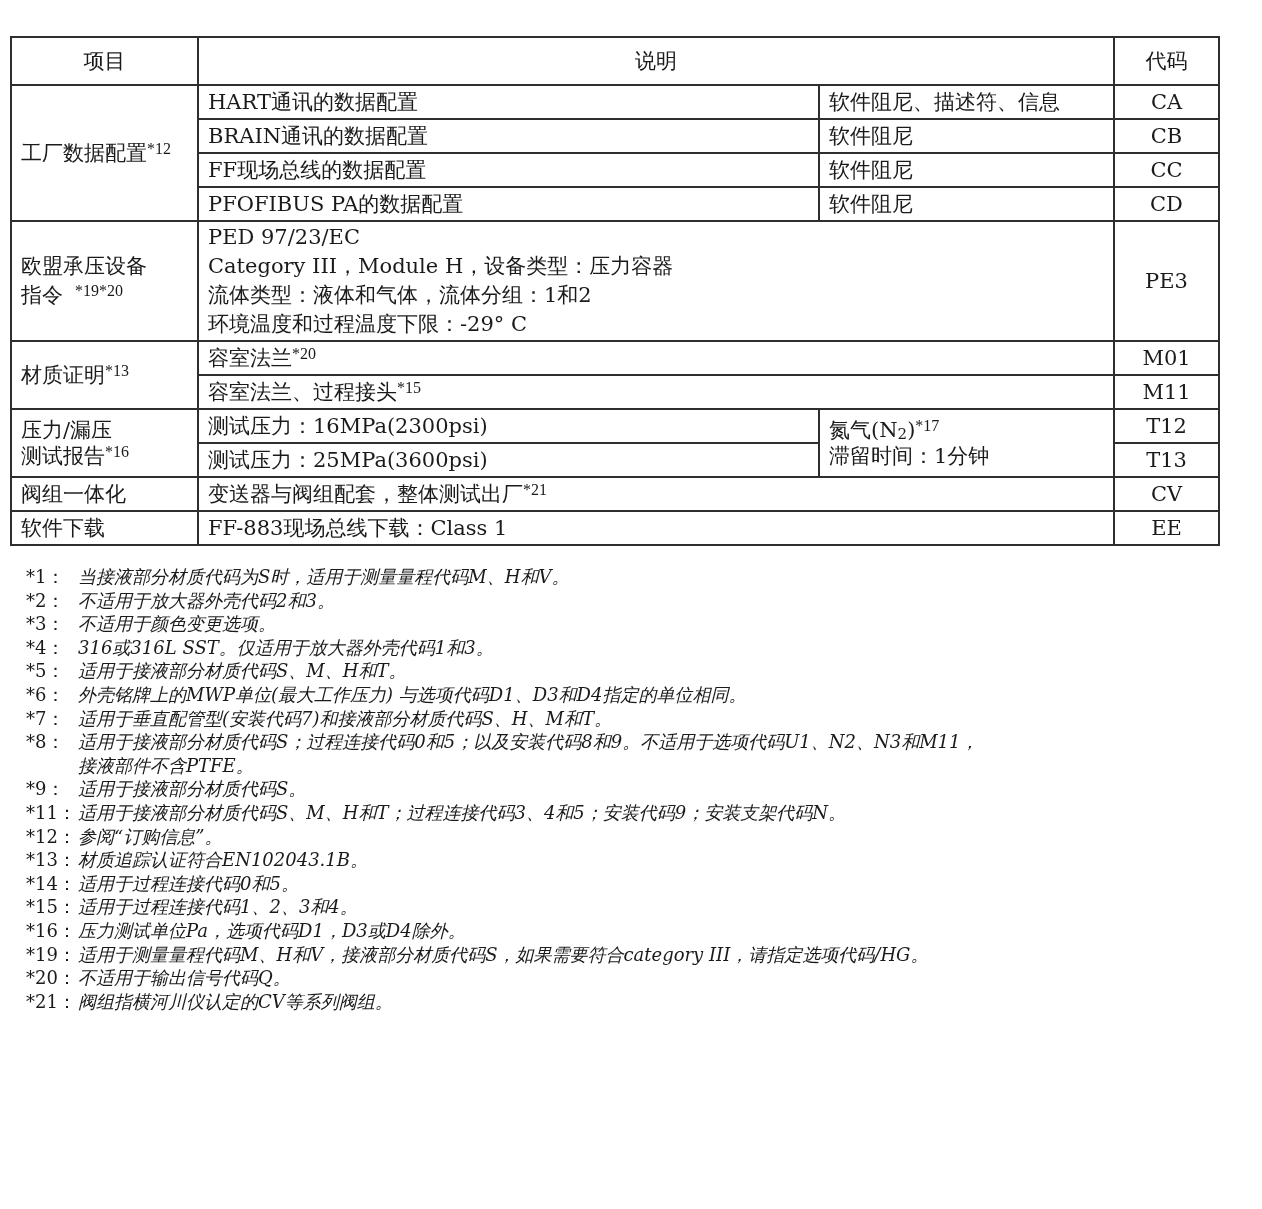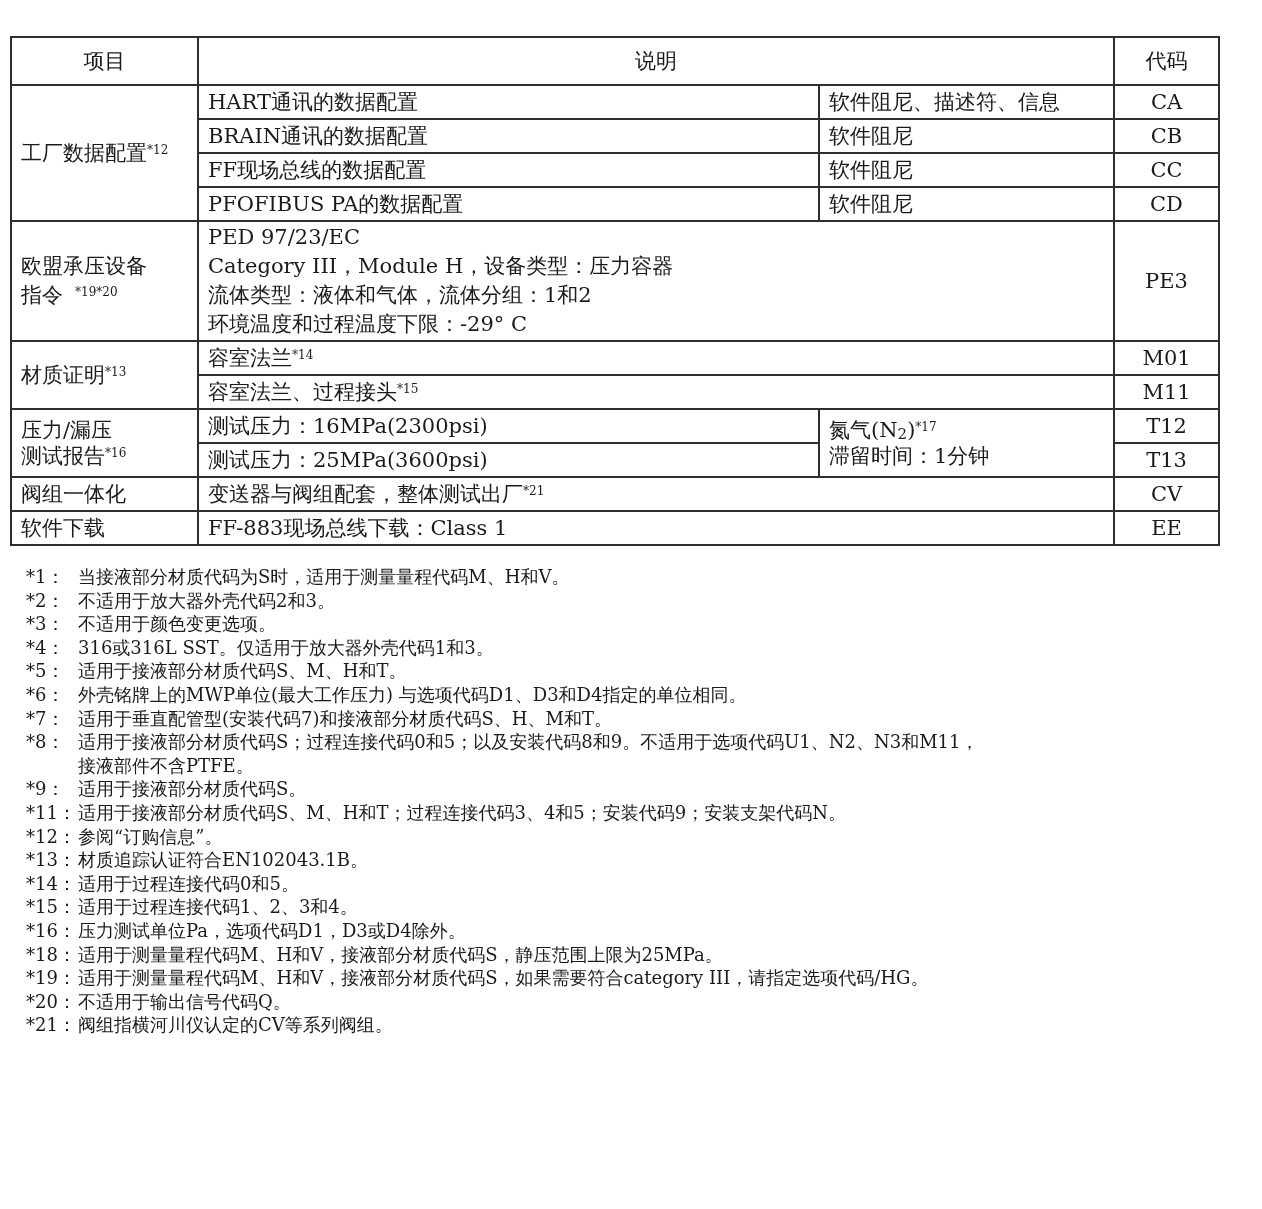--- a/index.html
+++ b/index.html
@@ -22,32 +22,32 @@
     padding:1px 9px;
     vertical-align:middle;
     overflow:hidden;
     white-space:nowrap;
   }
   .rh{height:48px;}
   .rs{height:34px;}
   .rp{height:116px;}
   td.center{text-align:center;padding:1px 2px;}
   td .ln{line-height:29px;}
-  sup.fnref{font-size:12px;line-height:0;vertical-align:6px;letter-spacing:0;}
+  sup.fnref{font-size:16px;line-height:0;vertical-align:6px;letter-spacing:0;font-family:Liberation Serif, serif;}
   sup.fnref.gap{margin-left:12px;}
   span.subsc{font-size:15px;vertical-align:-2px;}
 
   
   .footnotes{
     position:absolute;left:26px;top:565px;width:1210px;
     font-size:18px;line-height:23.6px;
   }
   .fn-row{display:flex;align-items:flex-start;}
   .fn-label{flex:0 0 52px;white-space:nowrap;}
-  .fn-text{flex:1;}
+  .fn-text{flex:1;font-style:italic;}
 </style>
 </head>
 <body>
 
 <div class="page">
 
   <table class="spec">
     <colgroup>
       <col style="width:187px">
       <col style="width:621px">
@@ -92,21 +92,21 @@
           <div class="ln">PED 97/23/EC</div>
           <div class="ln">Category III，Module H，设备类型：压力容器</div>
           <div class="ln">流体类型：液体和气体，流体分组：1和2</div>
           <div class="ln">环境温度和过程温度下限：-29° C</div>
         </td>
         <td class="center">PE3</td>
       </tr>
 
       <tr class="rs">
         <td rowspan="2"><span>材质证明</span><sup class="fnref">*13</sup></td>
-        <td colspan="2"><span>容室法兰</span><sup class="fnref">*14</sup></td>
+        <td colspan="2"><span>容室法兰</span><sup class="fnref">*20</sup></td>
         <td class="center">M01</td>
       </tr>
       <tr class="rs">
         <td colspan="2"><span>容室法兰、过程接头</span><sup class="fnref">*15</sup></td>
         <td class="center">M11</td>
       </tr>
 
       <tr class="rs">
         <td rowspan="2">
           <div>压力/漏压</div>
@@ -223,26 +223,20 @@
           <div>适用于过程连接代码1、2、3和4。</div>
         </div>
       </div>
       <div class="fn-row">
         <span class="fn-label">*16：</span>
         <div class="fn-text">
           <div>压力测试单位Pa，选项代码D1，D3或D4除外。</div>
         </div>
       </div>
       <div class="fn-row">
-        <span class="fn-label">*18：</span>
-        <div class="fn-text">
-          <div>适用于测量量程代码M、H和V，接液部分材质代码S，静压范围上限为25MPa。</div>
-        </div>
-      </div>
-      <div class="fn-row">
         <span class="fn-label">*19：</span>
         <div class="fn-text">
           <div>适用于测量量程代码M、H和V，接液部分材质代码S，如果需要符合category III，请指定选项代码/HG。</div>
         </div>
       </div>
       <div class="fn-row">
         <span class="fn-label">*20：</span>
         <div class="fn-text">
           <div>不适用于输出信号代码Q。</div>
         </div>

